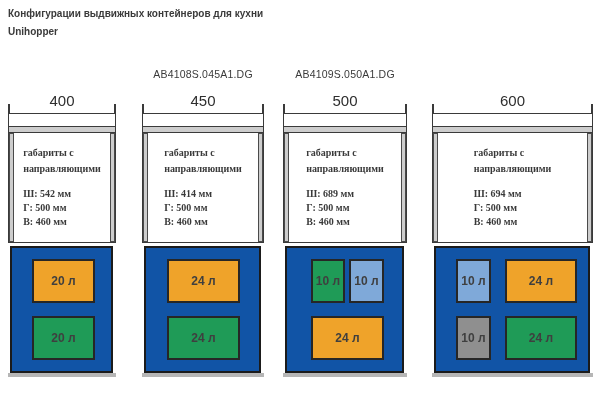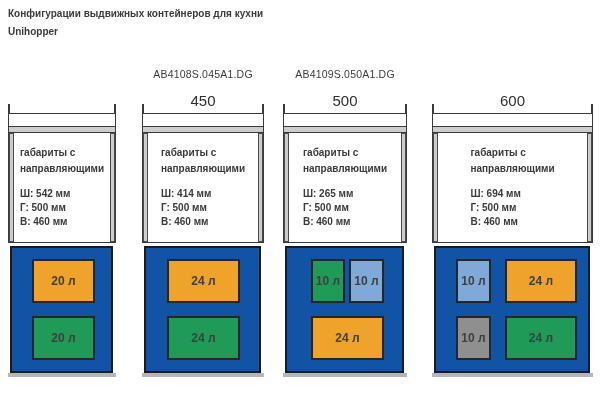--- a/index.html
+++ b/index.html
@@ -13,40 +13,41 @@
   .num{position:absolute;top:33px;left:0;right:0;text-align:center;font-size:15px;color:#2e2e2e;line-height:16px;}
   .tick{position:absolute;top:44px;width:2px;height:10px;background:#3a3a3a;}
   .tick.tl{left:0;}
   .tick.tr{right:0;}
   .cab{position:absolute;top:53px;left:0;right:0;height:130px;background:#ffffff;border:1.5px solid #3a3a3a;box-sizing:border-box;}
   .topstrip{height:12px;border-bottom:1.5px solid #3a3a3a;background:#ffffff;}
   .graybar{height:5px;background:#cdcdcd;border-bottom:1.5px solid #3a3a3a;}
   .rail{position:absolute;top:19px;bottom:0;width:5px;background:#cdcdcd;border:1px solid #4a4a4a;box-sizing:border-box;}
   .rail.rl{left:0;}
   .rail.rr{right:0;}
-  .spec{position:absolute;top:19px;left:5px;right:5px;bottom:0;display:flex;justify-content:center;padding-top:12px;box-sizing:border-box;}
+  .spec{position:absolute;top:19px;left:5px;right:5px;bottom:0;display:flex;justify-content:center;padding-top:12px;box-sizing:border-box;font-family:Liberation Serif, serif;}
   .spec-inner{text-align:left;font-size:10px;font-weight:700;color:#3a3a3a;}
   .spec-inner .tl1,.spec-inner .tl2{line-height:16px;}
   .spec-inner .dim{line-height:14px;}
   .spec-gap{height:10px;}
   .blue{position:absolute;top:186px;left:2px;height:127px;border:2px solid #1b1b1b;box-sizing:border-box;}
   .floor{position:absolute;top:313px;left:0;height:4px;background:#b6b6b6;}
   .bin{position:absolute;border:2px solid #262626;box-sizing:border-box;display:flex;align-items:center;justify-content:center;}
   .bin span{font-size:12px;font-weight:700;color:#3f3f3f;white-space:nowrap;}
 </style>
 </head>
 <body>
 
 <div id="root">
   <div class="title">
     <div>Конфигурации выдвижных контейнеров для кухни</div>
     <div>Unihopper</div>
   </div>
   <div id="columns">
       <div class="col" style="left: 8px; width: 108px;">
+    <div class="num">400</div>
     <div class="tick tl"></div>
     <div class="tick tr"></div>
     <div class="cab">
       <div class="topstrip"></div>
       <div class="graybar"></div>
       <div class="rail rl"></div>
       <div class="rail rr"></div>
       <div class="spec">
         <div class="spec-inner">
           <div class="tl1">габариты с</div>
@@ -107,21 +108,21 @@
     <div class="cab">
       <div class="topstrip"></div>
       <div class="graybar"></div>
       <div class="rail rl"></div>
       <div class="rail rr"></div>
       <div class="spec">
         <div class="spec-inner">
           <div class="tl1">габариты с</div>
           <div class="tl2">направляющими</div>
           <div class="spec-gap"></div>
-          <div class="dim d1">Ш: 265 мм</div>
+          <div class="dim d1">Ш: 689 мм</div>
           <div class="dim d2">Г: 500 мм</div>
           <div class="dim d3">В: 460 мм</div>
         </div>
       </div>
     </div>
     <div class="blue" style="width: 119px; background: rgb(17, 84, 166);">
           <div class="bin" style="left: 24px; top: 11px; width: 34px; height: 44px; background: rgb(31, 155, 87);">
             <span>10 л</span>
           </div>
           <div class="bin" style="left: 62px; top: 11px; width: 35px; height: 44px; background: rgb(127, 169, 217);">

